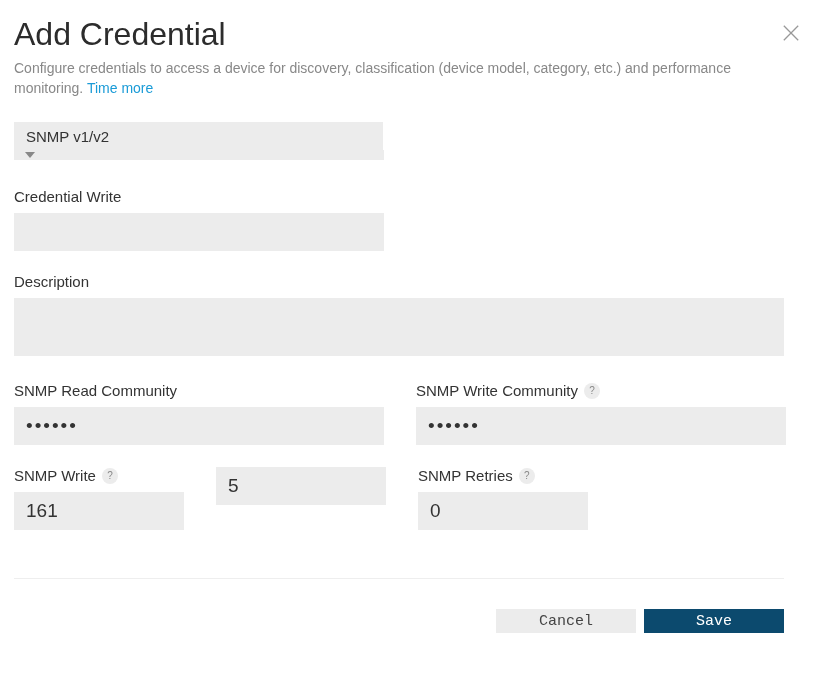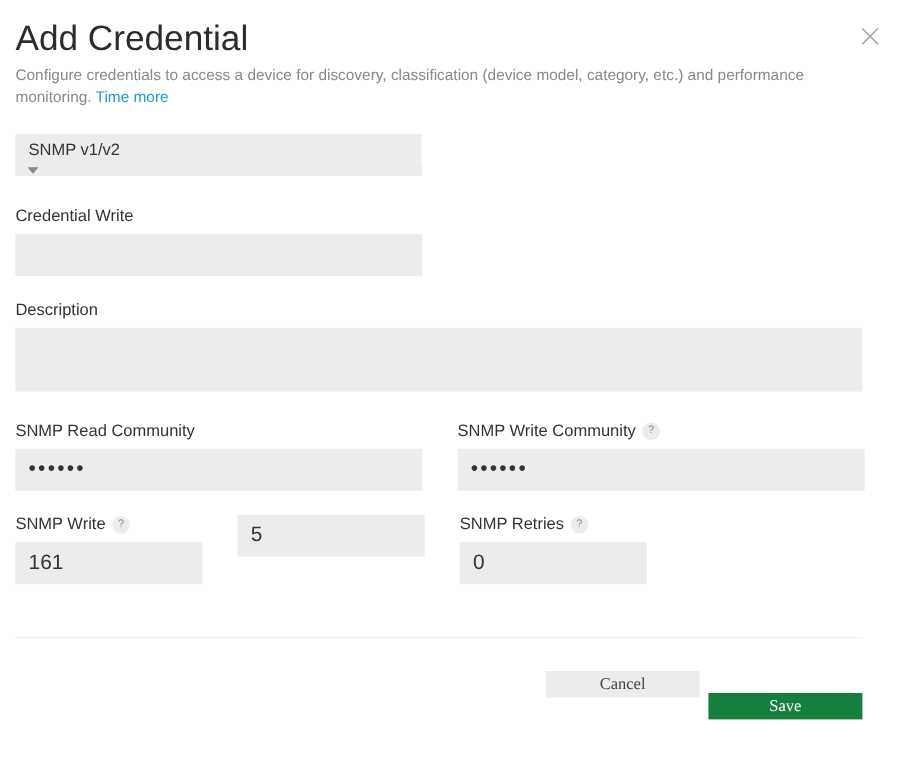--- a/index.html
+++ b/index.html
@@ -136,24 +136,24 @@
       justify-content: flex-end;
       gap: 8px;
       width: 770px;
     }
     .btn {
       min-width: 140px;
       height: 24px;
       border: none;
       font-size: 15px;
       cursor: pointer;
-      font-family: Liberation Serif, serif;
+      font-family: Liberation Mono, monospace;
     }
     .btn-cancel { background: #ececec; color: #444; }
-    .btn-save   { background: #15803d; color: #fff; margin-top: 20px; }
+    .btn-save   { background: #0c4a6e; color: #fff; }
 
     input[type=password].text-input { letter-spacing: 2px; }
   </style>
 </head>
 <body>
 
 <div class="header-row">
   <div>
     <h1 class="title">Add Credential</h1>
   </div>

